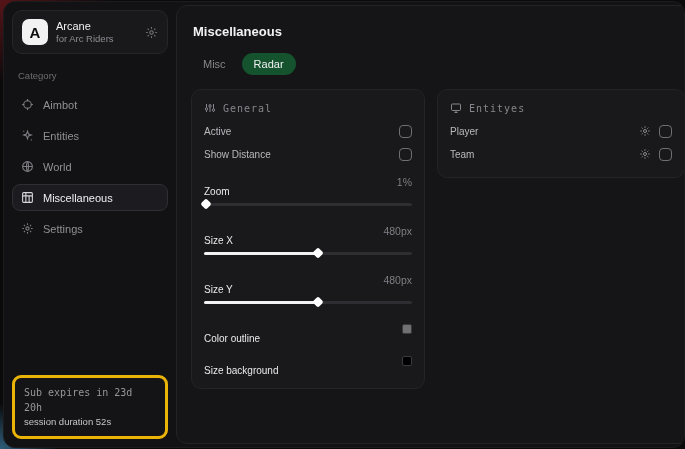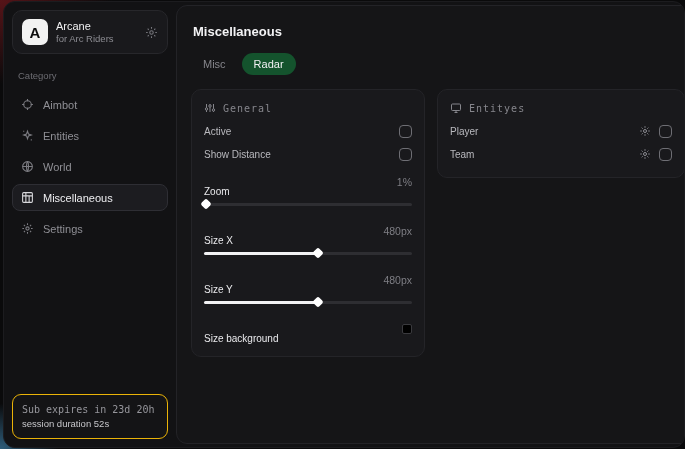--- a/index.html
+++ b/index.html
@@ -42,21 +42,21 @@
   .nav-item {
     display:flex; align-items:center; gap:9px;
     padding:6px 8px; border-radius:8px; border:1px solid transparent;
     color:#8f8f95; font-size:11px; cursor:pointer;
   }
   .nav-item .nicon { display:flex; align-items:center; color:#7c7c82; }
   .nav-item.active { background:#1c1c20; border-color:#2e2e34; color:#eeeef1; }
   .nav-item.active .nicon { color:#d8d8dc; }
   .sidebar-spacer { flex:1; }
   .sub-card {
-    border:1px solid #eab308; border-radius:9px; background:#141416;
+    border:3px solid #eab308; border-radius:9px; background:#141416;
     padding:7px 9px; line-height:1.5;
   }
   .sub-line1 { font-family:"DejaVu Sans Mono", monospace; font-size:10px; color:#96969c; }
   .sub-line2 { font-size:9.5px; color:#c7c7cb; }
   
   .main {
     flex:1; margin:3px 3px 3px 0;
     background:#151517; border:1px solid #232327; border-radius:11px;
     padding:14px 14px; display:flex; flex-direction:column;
   }
@@ -244,20 +244,24 @@
         <div class="row">
           <span class="row-label bright">Size Y</span>
           <span class="row-value">480px</span>
         </div>
         <div class="slider">
           <span class="track"></span>
           <span class="fill" style="width: 55%;"></span>
           <span class="thumb" style="left: 55%;"></span>
         </div>
 
+        <div class="row">
+          <span class="row-label bright">Color outline</span>
+          <span class="swatch" style="background: rgb(113, 113, 117);"></span>
+        </div>
 
         <div class="row">
           <span class="row-label bright">Size background</span>
           <span class="swatch" style="background: rgb(0, 0, 0);"></span>
         </div>
       </div>
 
       <div class="panel panel-entities">
         <div class="panel-head">
           <span>

